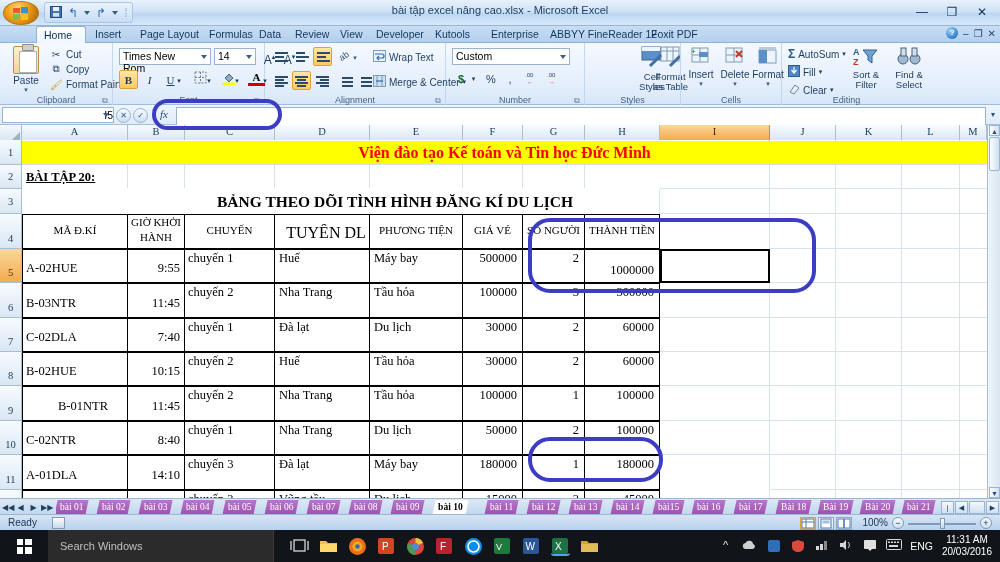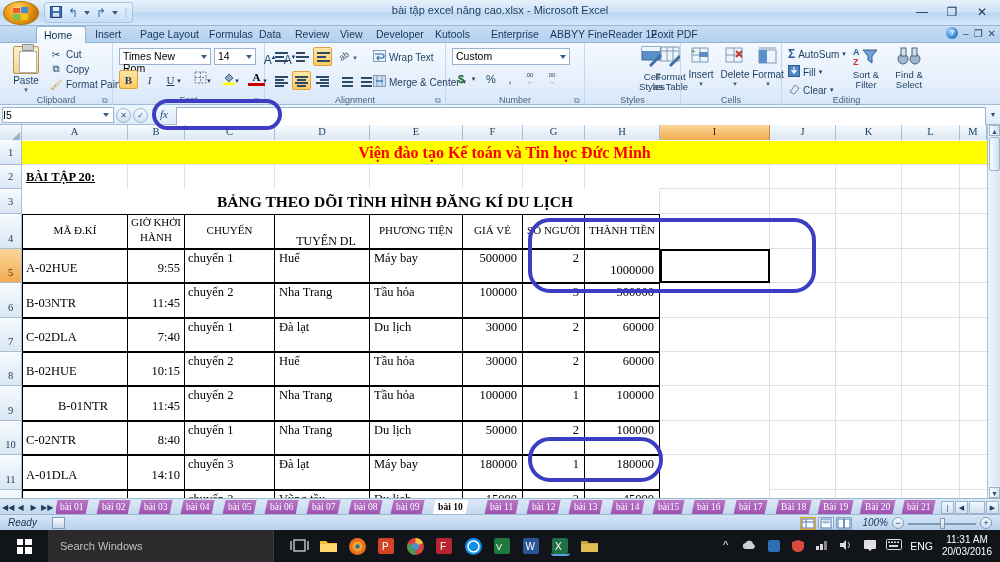--- a/index.html
+++ b/index.html
@@ -196,21 +196,21 @@
 
   
   .formula-bar {
     position:absolute; left:0; top:105px; width:1000px; height:20px;
     background:linear-gradient(to bottom,#eef5fd,#dfecf9);
     border-bottom:1px solid #a5bfd8;
   }
   .namebox {
     position:absolute; left:2px; top:2px; width:112px; height:16px;
     background:#fff; border:1px solid #9ab4cf; font-size:10.5px;
-    text-align:left; line-height:15px; color:#000;
+    text-align:right; line-height:15px; color:#000;
   }
   .namebox .caret-sm { right:4px; top:5px; }
   .fx-grp {
     position:absolute; left:116px; top:2px; width:50px; height:16px;
     display:flex; align-items:center; gap:2px;
   }
   .fx-btn {
     width:15px; height:15px; border-radius:50%;
     background:linear-gradient(to bottom,#f6fbff,#cfe0f1);
     border:1px solid #9ab4cf; font-size:8px; color:#2b5a8c;
@@ -334,21 +334,21 @@
   .tabscroll .tsbar {
     flex:1; height:13px;
     background:linear-gradient(to bottom,#f3f9ff,#cfe0f1); border:1px solid #9ab4cf;
   }
 
   
   .statusbar {
     position:absolute; left:0; top:514px; width:1000px; height:16px;
     background:linear-gradient(to bottom,#d4e5f6,#b9d2ec);
     border-top:1px solid #9eb6cc;
-    font-size:10px; color:#16324f;font-style:italic;
+    font-size:10px; color:#16324f;
   }
   .st-ready { position:absolute; left:8px; top:2px; }
   .st-icon { position:absolute; left:52px; top:2px; width:13px; height:12px;
     background:linear-gradient(to bottom,#fdfdfd,#c8d8e8); border:1px solid #7f9bb5; }
   .viewbtns { position:absolute; right:148px; top:2px; display:flex; gap:2px; }
   .vbtn { width:16px; height:13px; border:1px solid #8aa9c6; background:linear-gradient(to bottom,#f3f9ff,#d3e3f3); position:relative; }
   .vbtn.on { background:linear-gradient(to bottom,#ffe6a8,#ffc95e); border-color:#d8a43a; }
   .zoom-lbl { position:absolute; right:112px; top:2px; font-size:10px; }
   .zoom-slider { position:absolute; right:8px; top:2px; width:100px; height:13px; }
   .zs-track { position:absolute; left:16px; right:16px; top:6px; height:2px; background:#7f9bb5; }
@@ -816,21 +816,21 @@
     <div class="cell" style="left:22px;top:99px;width:106px;text-align:center;font-size:11px;">MÃ Đ.KÍ</div>
 
     <div class="bcell" style="position:absolute;left:127px;top:89px;width:58px;height:35px;"></div>
     <div class="cell" style="left:128px;top:91px;width:56px;text-align:center;font-size:11px;">GIỜ KHỞI</div>
     <div class="cell" style="left:128px;top:106px;width:56px;text-align:center;font-size:11px;">HÀNH</div>
 
     <div class="bcell" style="position:absolute;left:184px;top:89px;width:91px;height:35px;"></div>
     <div class="cell" style="left:184px;top:99px;width:91px;text-align:center;font-size:11px;">CHUYẾN</div>
 
     <div class="bcell" style="position:absolute;left:274px;top:89px;width:96px;height:35px;"></div>
-    <div class="cell" style="left:274px;top:109px;width:104px;text-align:center;font-size:12px;">TUYẾN DL</div>
+    <div class="cell" style="left:274px;top:99px;width:104px;text-align:center;font-size:16px;">TUYẾN DL</div>
 
     <div class="bcell" style="position:absolute;left:369px;top:89px;width:94px;height:35px;"></div>
     <div class="cell" style="left:369px;top:99px;width:94px;text-align:center;font-size:11px;">PHƯƠNG TIỆN</div>
 
     <div class="bcell" style="position:absolute;left:462px;top:89px;width:61px;height:35px;"></div>
     <div class="cell" style="left:462px;top:99px;width:61px;text-align:center;font-size:11px;">GIÁ VÉ</div>
 
     <div class="bcell" style="position:absolute;left:522px;top:89px;width:63px;height:35px;"></div>
     <div class="cell" style="left:522px;top:99px;width:63px;text-align:center;font-size:11px;">SỐ NGƯỜI</div>
 

